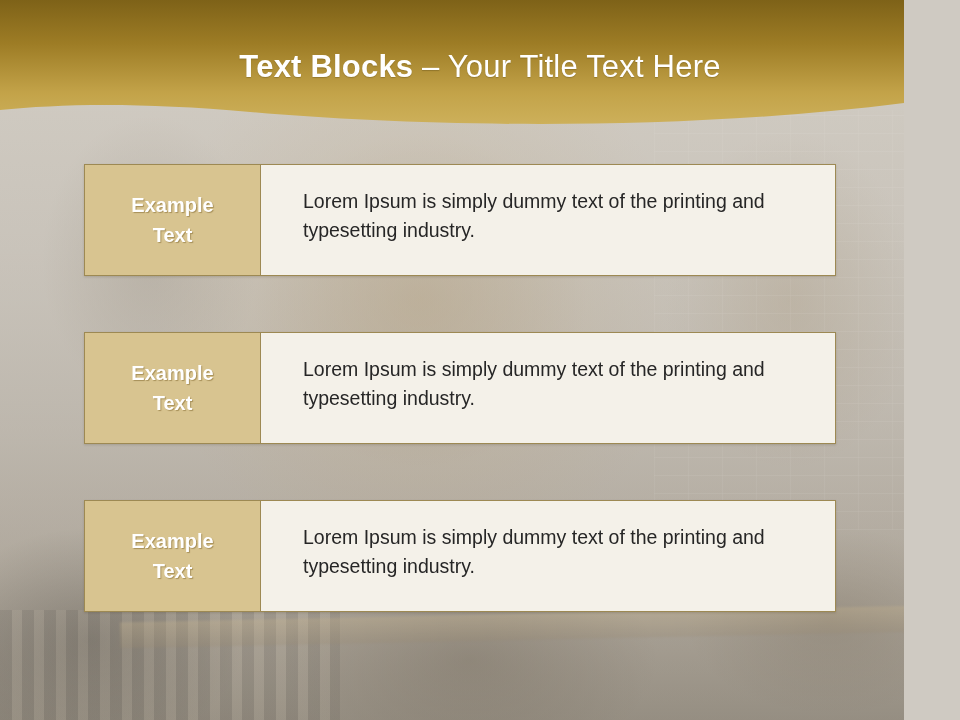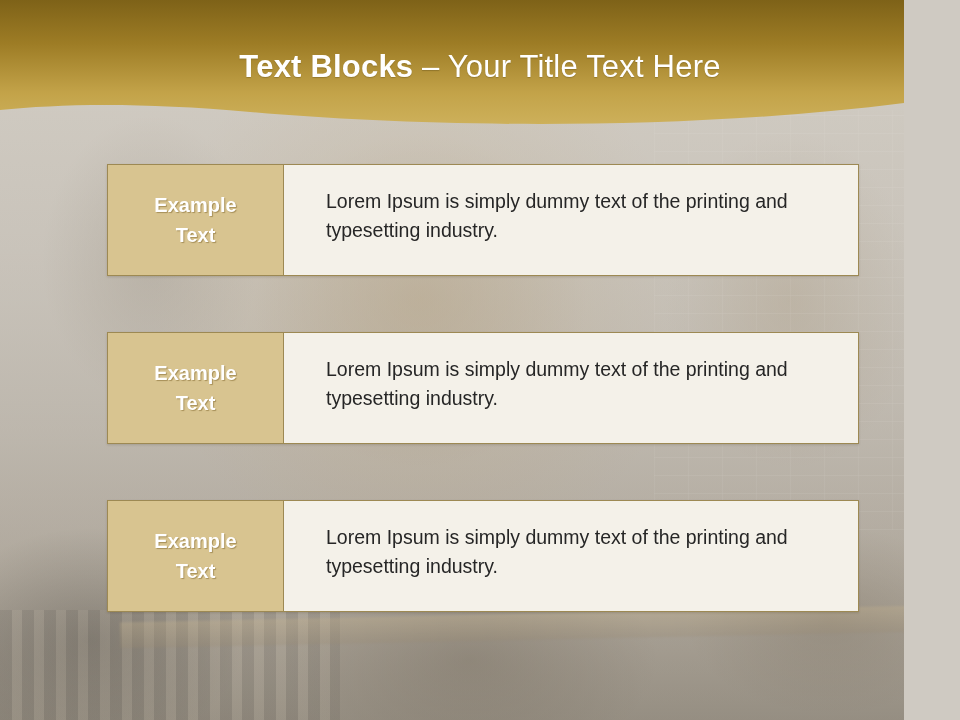--- a/index.html
+++ b/index.html
@@ -110,21 +110,21 @@
     white-space: nowrap;
     text-shadow: 0 1px 1px rgba(90,70,20,0.35);
   }
   .title .strong { font-weight: bold; }
   .title .light  { font-weight: normal; }
   .title .dash   { font-weight: normal; }
 
   
   .block {
     position: absolute;
-    left: 107px;
+    left: 84px;
     width: 752px;
     height: 112px;
     display: flex;
     border: 1px solid #9d8953;
     box-sizing: border-box;
     box-shadow: 0 1px 2px rgba(60,50,25,0.18);
   }
   .block-1 { top: 164px; }
   .block-2 { top: 332px; }
   .block-3 { top: 500px; }

